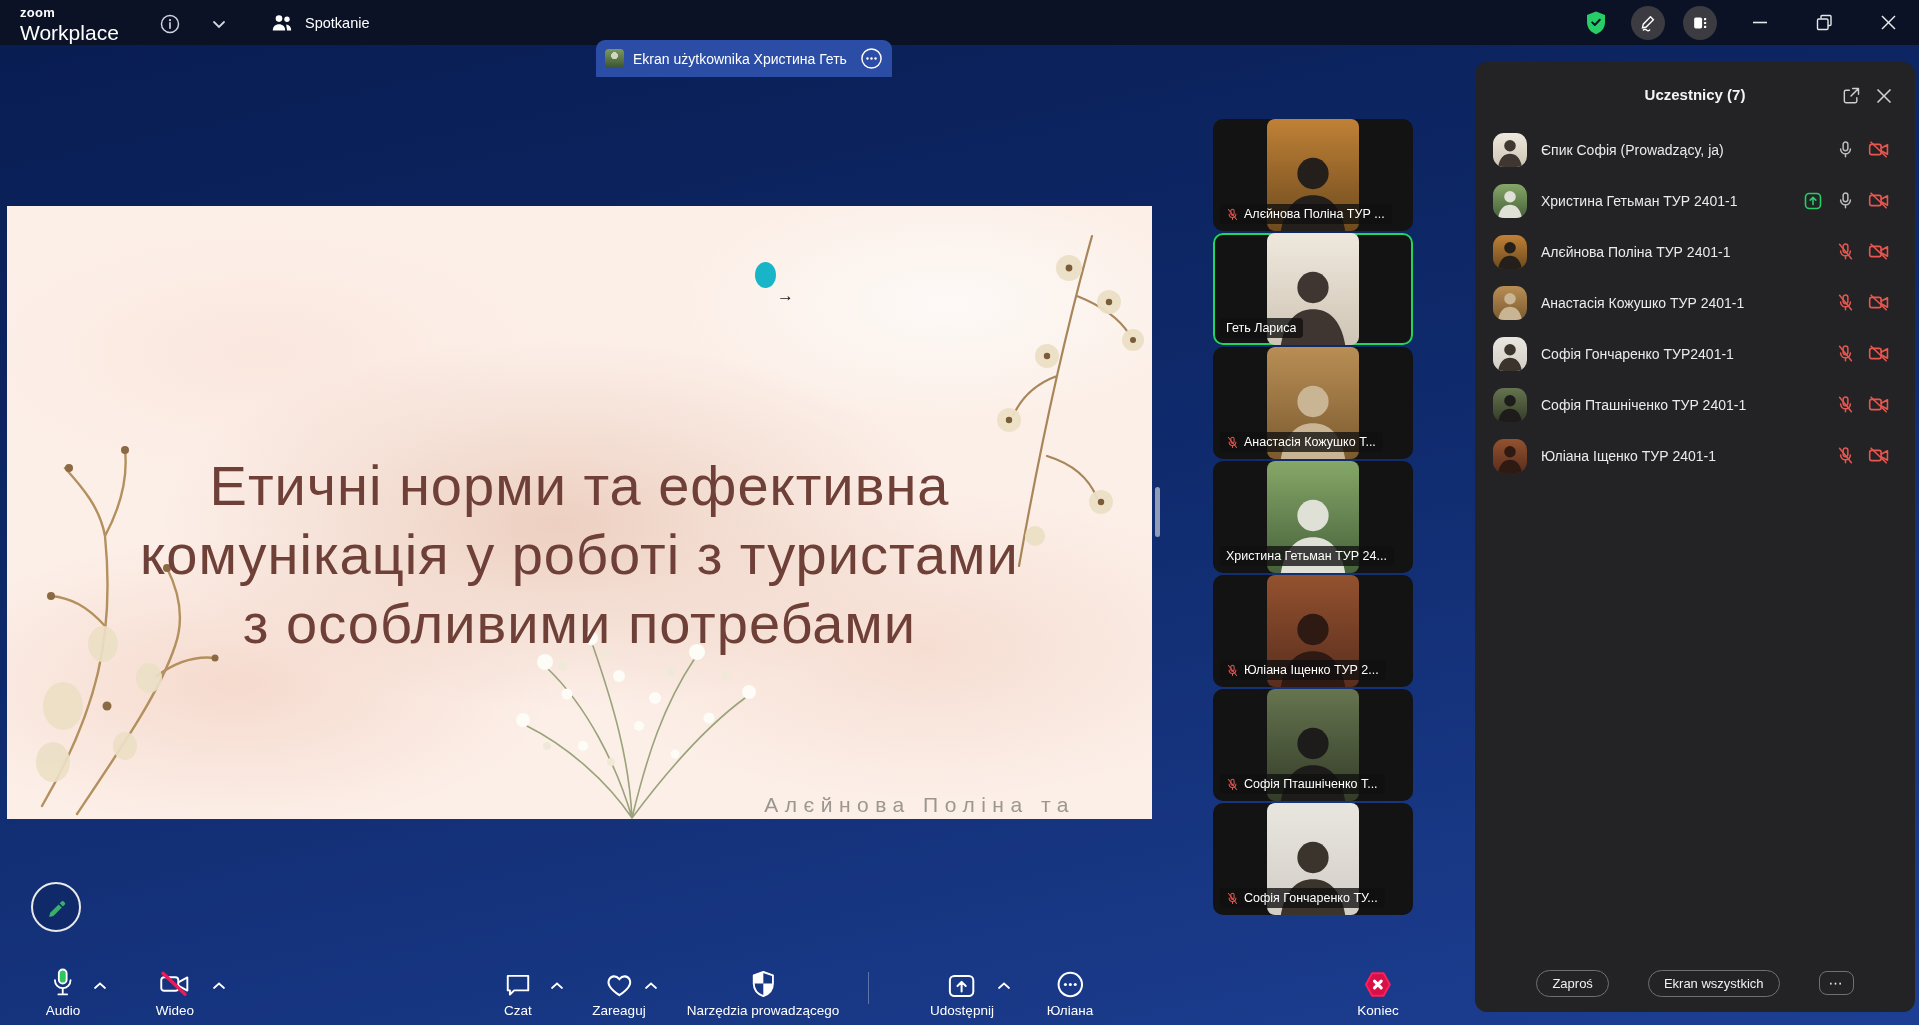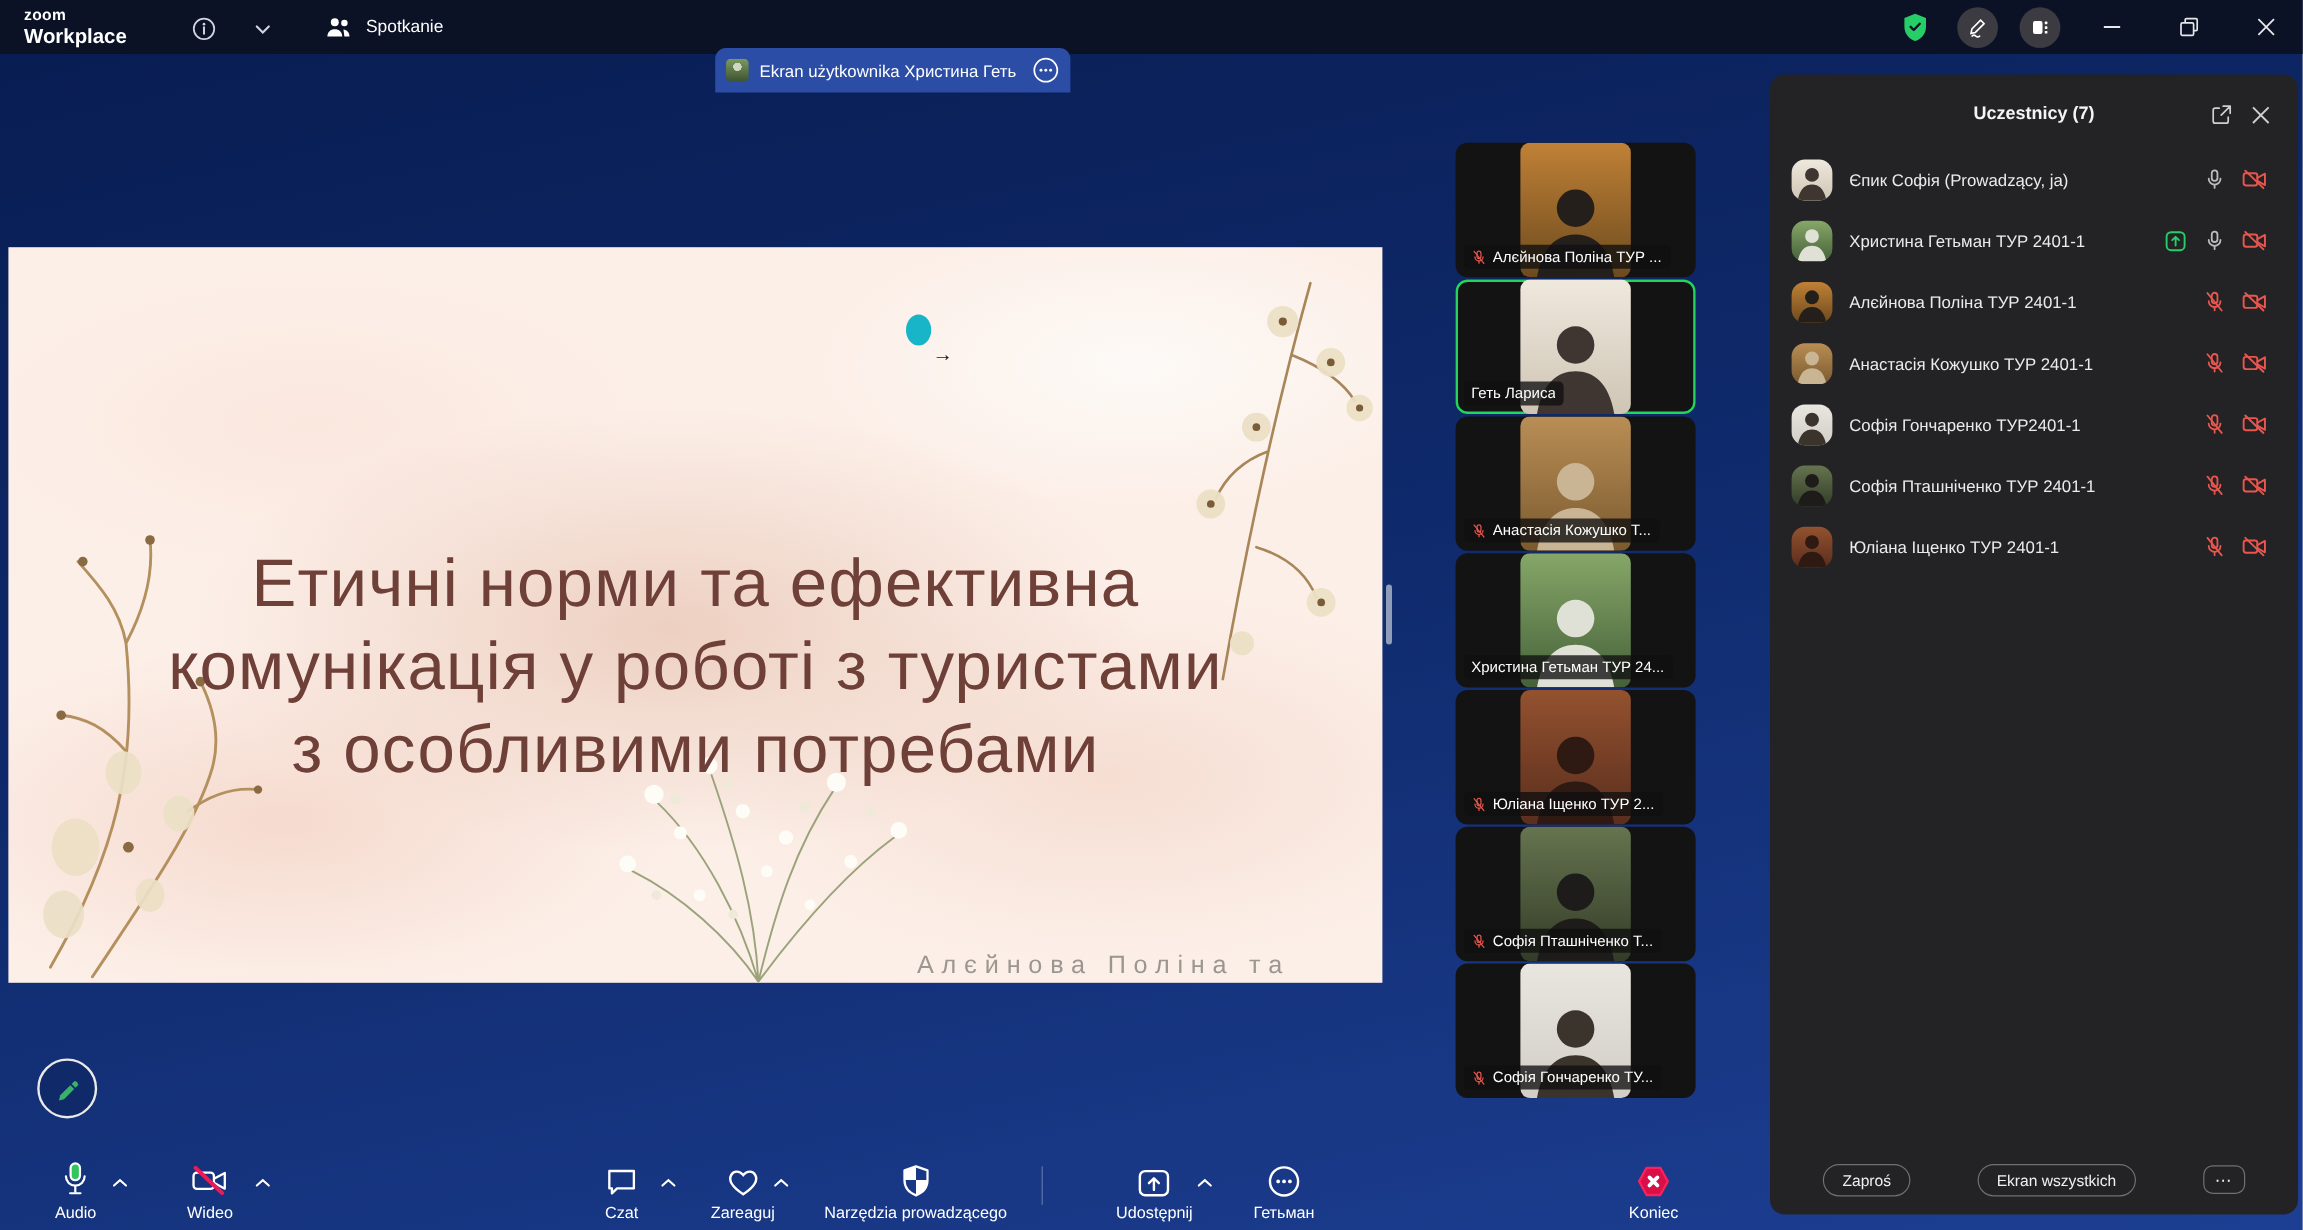--- a/index.html
+++ b/index.html
@@ -5,21 +5,21 @@
   * { margin:0; padding:0; box-sizing:border-box; }
   html,body { width:1919px; height:1025px; overflow:hidden; }
   body { font-family:"Liberation Sans", sans-serif; }
   .app { position:relative; width:1919px; height:1025px;
          background:linear-gradient(168deg,#081c50 0%,#0f2a6c 48%,#1d3f93 100%); }
 
   
   .titlebar { position:absolute; top:0; left:0; right:0; height:45px; background:#0b1226; z-index:40; }
   .logo { position:absolute; left:20px; top:6px; color:#fff; line-height:1; }
   .logo .l1 { font-size:13px; font-weight:700; letter-spacing:.3px; margin-left:0; }
-  .logo .l2 { font-size:17px; font-weight:700; margin-top:3px;text-align:center; }
+  .logo .l2 { font-size:21px; font-weight:400; margin-top:3px;text-align:center; }
   .tb-btn { background:none; border:none; cursor:pointer; display:flex; align-items:center; justify-content:center; }
   .info-btn { position:absolute; left:158px; top:12px; width:24px; height:24px; }
   .chev-btn { position:absolute; left:208px; top:14px; width:22px; height:20px; }
   .tab-meeting { position:absolute; left:270px; top:0; height:45px; display:flex; align-items:center; gap:11px;
                  color:#fff; font-size:14.5px; background:none; border:none; cursor:pointer; }
   .tab-active { position:absolute; left:596px; top:8px; width:296px; height:37px; background:#2b4da6;
                 border:none; border-radius:9px 9px 0 0; display:flex; align-items:center; gap:9px;
                 padding:0 9px; cursor:pointer;margin-top:32px; }
   .tab-active .fav { width:19px; height:19px; border-radius:4px; flex:0 0 auto;
                      background:radial-gradient(circle at 50% 35%,#cfd6c2 0 22%,transparent 23%),
@@ -75,21 +75,21 @@
   .panel-popout { position:absolute; right:52px; top:22px; width:24px; height:24px; }
   .panel-close { position:absolute; right:20px; top:23px; width:22px; height:22px; }
   .plist { position:absolute; top:62px; left:0; right:0; }
   .prow { display:flex; align-items:center; height:51px; padding:0 25px 0 18px; cursor:pointer; }
   .avatar { width:34px; height:34px; border-radius:11px; overflow:hidden; flex:0 0 auto; }
   .avatar svg { width:100%; height:100%; display:block; }
   .pname { color:#ebebeb; font-size:14px; margin-left:14px; white-space:nowrap; overflow:hidden; flex:1; }
   .picons { display:flex; align-items:center; gap:13px; flex:0 0 auto; }
   .picons .ic { display:flex; cursor:pointer; }
   .panel-foot { position:absolute; bottom:0; left:0; right:0; height:58px; display:flex;
-                align-items:center; justify-content:center; gap:56px; }
+                align-items:center; justify-content:center; gap:39px; }
   .pf-btn { background:none; border:1px solid #707073; color:#f0f0f0; font-size:13px;
             border-radius:15px; padding:5px 15px; cursor:pointer; font-family:inherit; }
   .pf-more { border-radius:8px; padding:3px 9px; font-size:14px; letter-spacing:1px; }
 
   
   .tbar-item { position:absolute; top:963px; transform:translateX(-50%); background:none; border:none;
                cursor:pointer; text-align:center; z-index:15; }
   .tbar-item .ig { height:36px; display:flex; align-items:flex-end; justify-content:center; }
   .tbar-item .lb { margin-top:4px; color:#fff; font-size:13.5px; font-weight:500; white-space:nowrap; }
   .chev-up { position:absolute; top:978px; transform:translateX(-50%); background:none; border:none;
@@ -692,21 +692,21 @@
 
   <button class="tbar-item" style="left:1070px">
     <div class="ig">
         <svg width="29" height="29" viewBox="0 0 26 26">
       <circle cx="13" cy="13" r="10.5" fill="none" stroke="#fff" stroke-width="1.8"></circle>
       <circle cx="8.6" cy="13" r="1.4" fill="#fff"></circle>
           <circle cx="13" cy="13" r="1.4" fill="#fff"></circle>
           <circle cx="17.4" cy="13" r="1.4" fill="#fff"></circle>
     </svg>
       </div>
-    <div class="lb">Гетьман</div>
+    <div class="lb">Юліана</div>
   </button>
 
   <button class="tbar-item" style="left:1378px">
     <div class="ig">
         <svg width="31" height="29" viewBox="0 0 26 24">
       <polygon points="8.2,2.5 17.8,2.5 23,12 17.8,21.5 8.2,21.5 3,12" fill="#d90f47" stroke="#ff2059" stroke-width="1.6" stroke-linejoin="round"></polygon>
       <path d="M10.2 9.2 15.8 14.8 M15.8 9.2 10.2 14.8" stroke="#fff" stroke-width="2.6" stroke-linecap="round"></path>
     </svg>
       </div>
     <div class="lb">Koniec</div>

